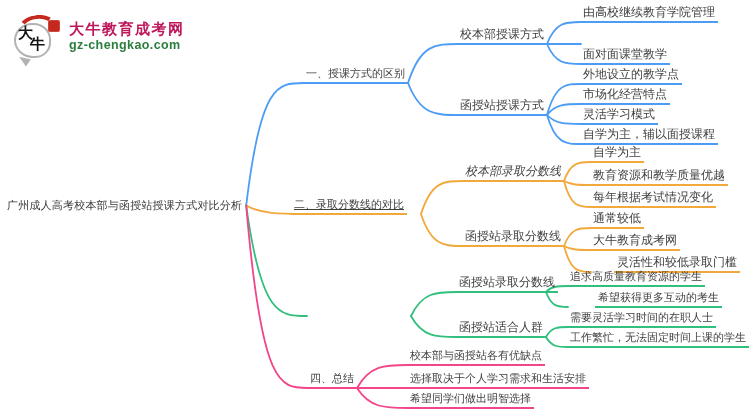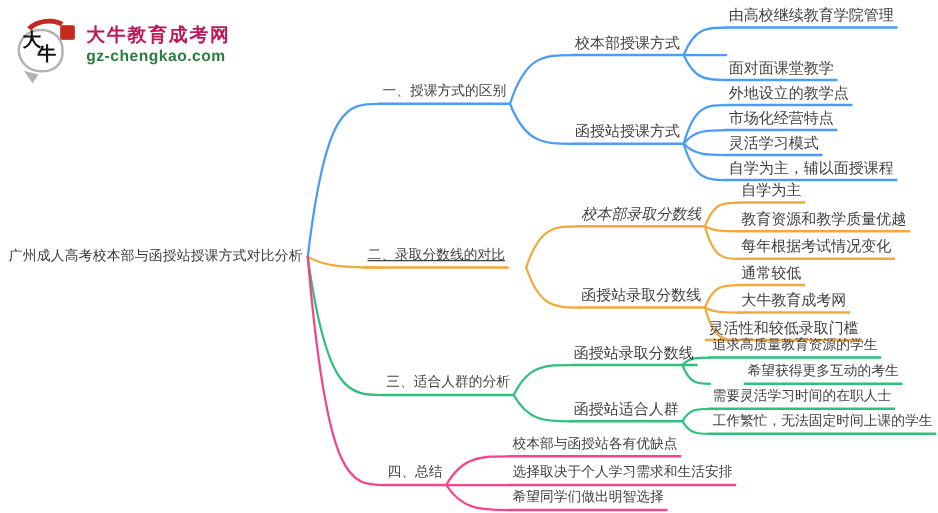--- a/index.html
+++ b/index.html
@@ -99,23 +99,22 @@
   <div class="node" style="left: 580px; top: 127px; border-bottom-color: rgb(75, 156, 245);">自学为主，辅以面授课程</div>
 
   <div class="node sz-s" id="n-b1" style="left: 291px; top: 197px; border-bottom-color: rgb(242, 169, 59); text-decoration: underline;">二、录取分数线的对比</div>
   <div class="node" id="n-b1c0" style="left: 462px; top: 164px; border-bottom-color: rgb(242, 169, 59); font-style: italic;">校本部录取分数线</div>
   <div class="node" style="left: 590px; top: 145px; border-bottom-color: rgb(242, 169, 59);">自学为主</div>
   <div class="node" style="left: 590px; top: 168px; border-bottom-color: rgb(242, 169, 59);">教育资源和教学质量优越</div>
   <div class="node" style="left: 590px; top: 190px; border-bottom-color: rgb(242, 169, 59);">每年根据考试情况变化</div>
   <div class="node" id="n-b1c1" style="left: 462px; top: 229px; border-bottom-color: rgb(242, 169, 59);">函授站录取分数线</div>
   <div class="node" style="left: 590px; top: 211px; border-bottom-color: rgb(242, 169, 59);">通常较低</div>
   <div class="node" style="left: 590px; top: 233px; border-bottom-color: rgb(242, 169, 59);">大牛教育成考网</div>
-  <div class="node" style="left: 564px; top: 255px; border-bottom-color: rgb(242, 169, 59);">灵活性和较低录取门槛</div>
+  <div class="node" style="left: 614px; top: 255px; border-bottom-color: rgb(242, 169, 59);">灵活性和较低录取门槛</div>
 
-  <div class="node sz-s" id="n-b2" style="left: 306px; top: 299px; border-bottom-color: rgb(48, 191, 125);">三、适合人群的分析</div>
   <div class="node" id="n-b2c0" style="left: 456px; top: 275px; border-bottom-color: rgb(48, 191, 125);">函授站录取分数线</div>
   <div class="node sz-s" style="left: 567px; top: 269px; border-bottom-color: rgb(48, 191, 125);">追求高质量教育资源的学生</div>
   <div class="node sz-s" style="left: 567px; top: 290px; border-bottom-color: rgb(48, 191, 125); margin-left: 28px;">希望获得更多互动的考生</div>
   <div class="node" id="n-b2c1" style="left: 456px; top: 320px; border-bottom-color: rgb(48, 191, 125);">函授站适合人群</div>
   <div class="node sz-s" style="left: 567px; top: 310px; border-bottom-color: rgb(48, 191, 125);">需要灵活学习时间的在职人士</div>
   <div class="node sz-s" style="left: 567px; top: 330px; border-bottom-color: rgb(48, 191, 125);">工作繁忙，无法固定时间上课的学生</div>
 
   <div class="node sz-s" id="n-b3" style="left: 307px; top: 371px; border-bottom-color: rgb(242, 69, 138);">四、总结</div>
   <div class="node sz-s" style="left: 407px; top: 348px; border-bottom-color: rgb(242, 69, 138);">校本部与函授站各有优缺点</div>
   <div class="node sz-s" style="left: 407px; top: 371px; border-bottom-color: rgb(242, 69, 138);">选择取决于个人学习需求和生活安排</div>

